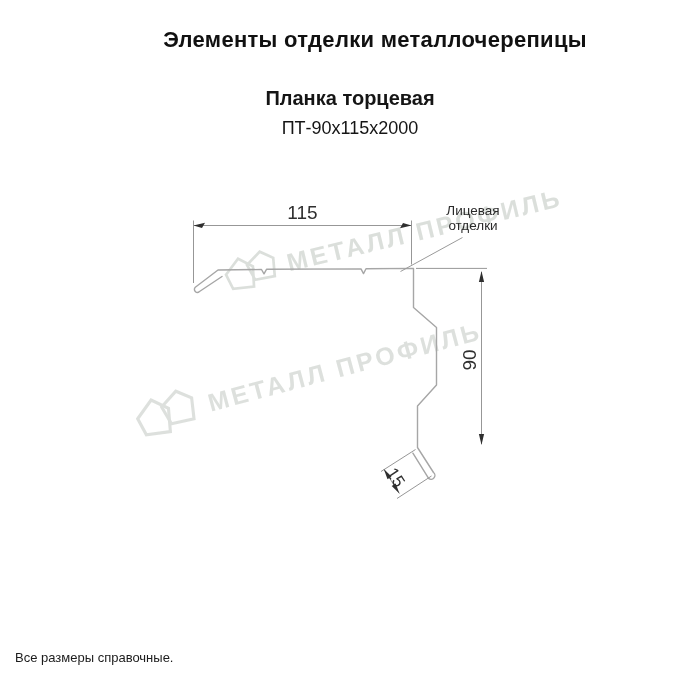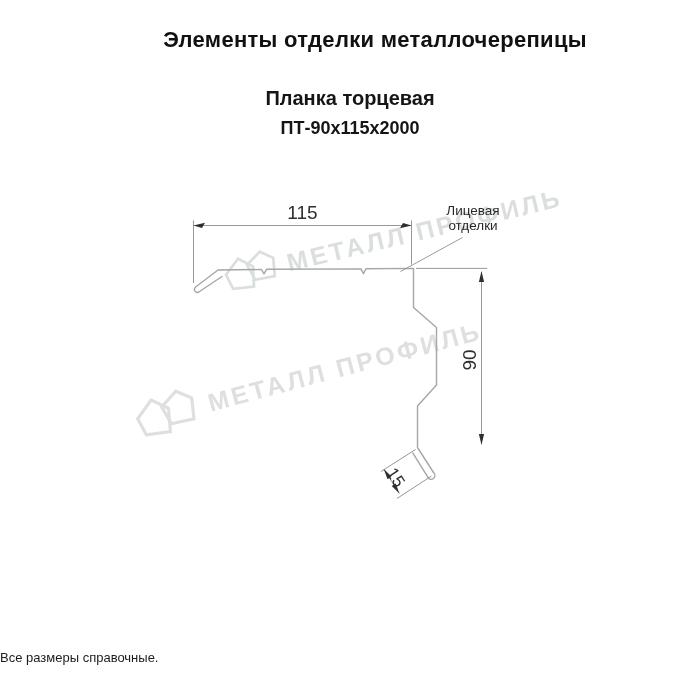--- a/index.html
+++ b/index.html
@@ -10,28 +10,28 @@
   .title{
     position:absolute;left:0;top:27px;width:700px;text-align:center;
     font-size:22px;font-weight:bold;color:#111;letter-spacing:0.3px;padding-left:25px;
   }
   .subtitle{
     position:absolute;left:0;top:87px;width:700px;text-align:center;
     font-size:20px;font-weight:bold;color:#151515;
   }
   .code{
     position:absolute;left:0;top:118px;width:700px;text-align:center;
-    font-size:18px;font-weight:bold;color:#151515;
+    font-size:18px;font-weight:normal;color:#151515;
   }
   .face-label{
     position:absolute;left:436px;top:203px;width:74px;text-align:center;
     font-size:13.5px;line-height:15px;color:#2a2a2a;
   }
   .footer{
-    position:absolute;left:0;top:649px;font-size:13px;line-height:18px;color:#1c1c1c;
+    position:absolute;left:15px;top:649px;font-size:13px;line-height:18px;color:#1c1c1c;
   }
   .wm-band{
     position:absolute;display:flex;align-items:center;gap:7px;white-space:nowrap;
     transform-origin:left center;pointer-events:none;
   }
   .wm-band .wm-text{
     font-weight:bold;font-size:25px;letter-spacing:3px;color:#b9c0b9;
   }
   .wm1{left:224px;top:258px;transform:rotate(-13.5deg);opacity:0.5;}
   .wm2{left:134px;top:400px;transform:rotate(-15deg);opacity:0.48;}

